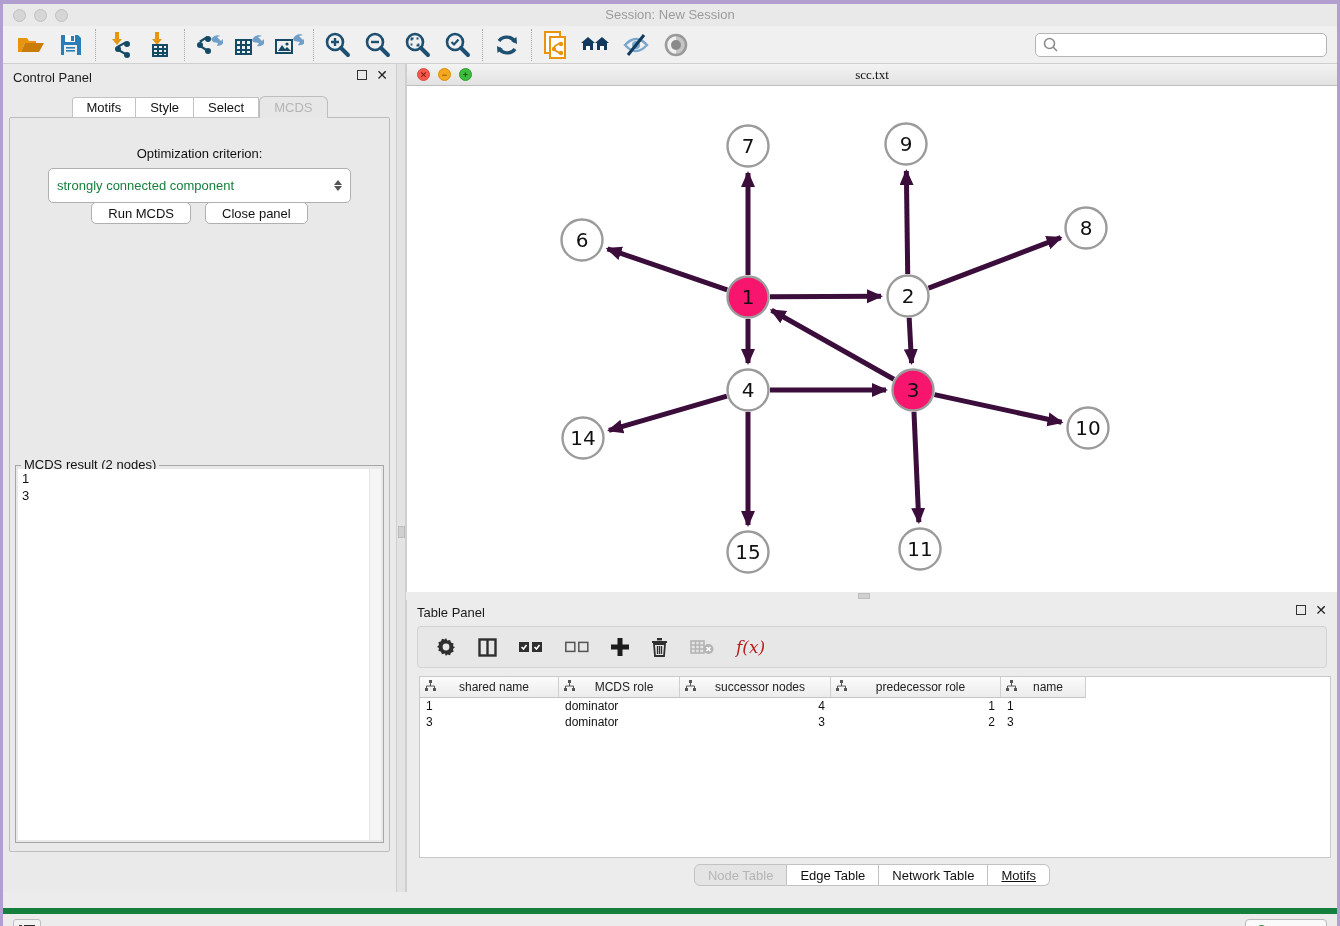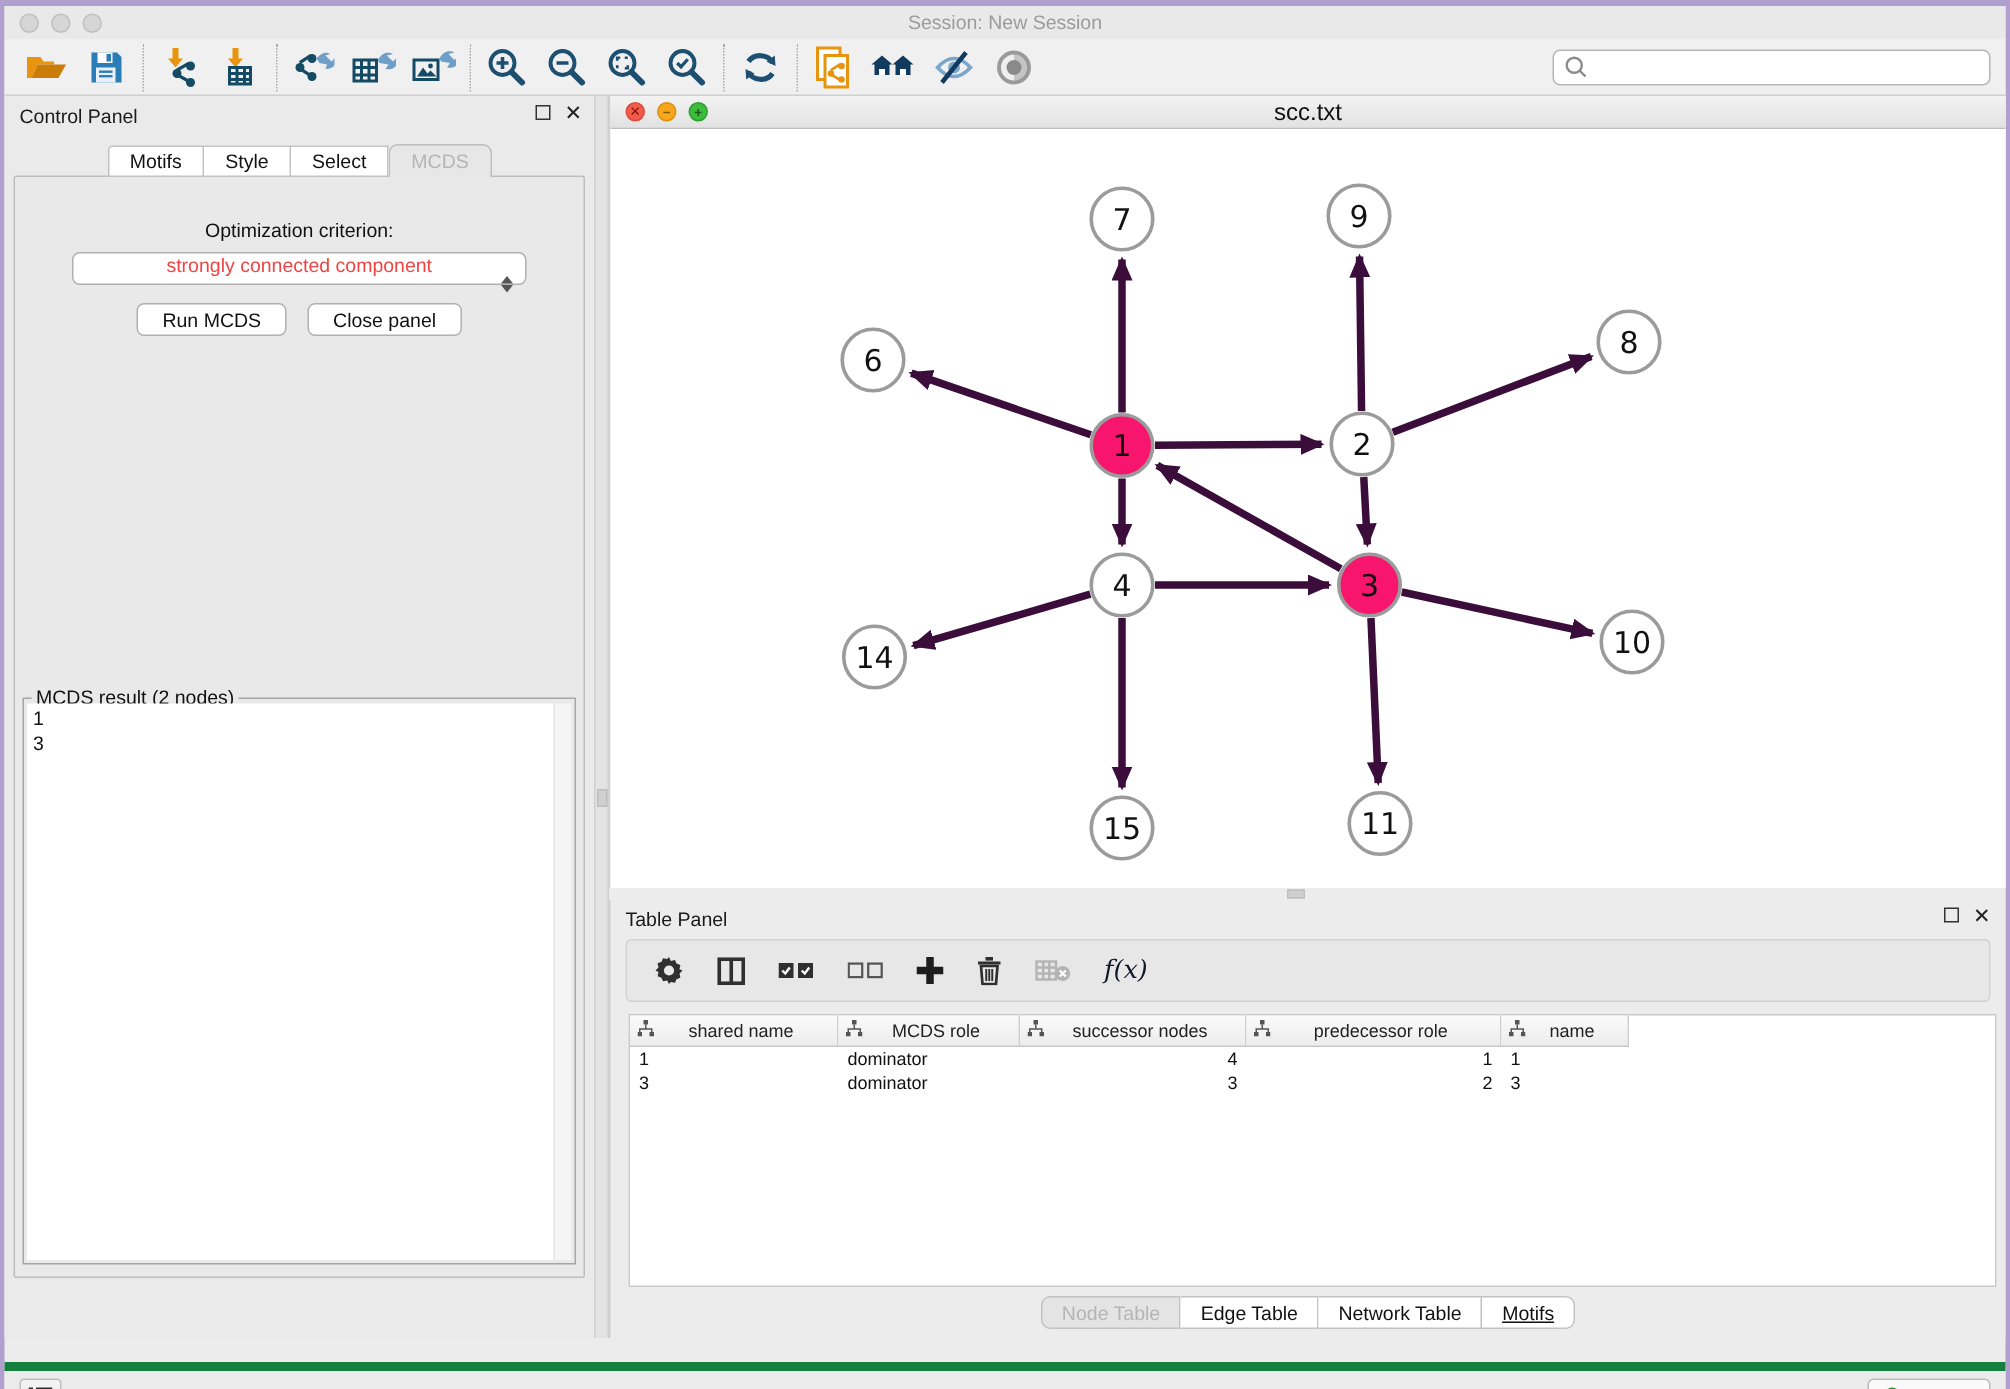--- a/index.html
+++ b/index.html
@@ -31,48 +31,48 @@
   .cp-header { position:absolute; left:10px; top:6px; font-size:13px; color:#1a1a1a; }
   .cp-winbtns { position:absolute; right:8px; top:6px; display:flex; gap:9px; align-items:center; }
   .float-box { width:10px; height:10px; border:1.5px solid #333; }
   .close-x { font-size:14px; font-weight:bold; color:#222; line-height:10px; }
   .cp-tabs { position:absolute; left:0; right:0; top:32px; height:22px; display:flex; justify-content:center; align-items:flex-end; z-index:2; }
   .cp-tab { height:21px; padding:0 14px; background:#fff; border:1px solid #c2c2c2; border-left:none; font-size:13px; display:flex; align-items:center; color:#111; }
   .cp-tab:first-child { border-left:1px solid #c2c2c2; border-radius:3px 0 0 0; }
   .cp-tab.sel { background:#e7e7e7; border-radius:6px 6px 0 0; border:1px solid #bdbdbd; border-bottom:none; height:22px; color:#b5b5b5; }
   .cp-body { position:absolute; left:6px; right:6px; top:53px; bottom:40px; background:#e9e9e9; border:1px solid #bdbdbd; border-radius:2px; }
   .opt-label { position:absolute; left:0; right:0; top:28px; text-align:center; font-size:13px; color:#111; }
-  .criterion { position:absolute; left:38px; right:38px; top:50px; height:22px; background:#fff; border:1px solid #b0b0b0; border-radius:5px; font-size:13px; display:flex; align-items:center; padding:0 8px; color:#ef4444;flex-direction:column; }
+  .criterion { position:absolute; left:38px; right:38px; top:50px; height:35px; background:#fff; border:1px solid #b0b0b0; border-radius:5px; font-size:13px; display:flex; align-items:center; padding:0 8px; color:#15803d; }
   .criterion .stepper { margin-left:auto; display:flex; flex-direction:column; gap:1px; }
   .criterion .stepper i { width:0; height:0; border-left:4px solid transparent; border-right:4px solid transparent; }
   .criterion .stepper i.up { border-bottom:5px solid #555; }
   .criterion .stepper i.down { border-top:5px solid #555; }
   .cp-buttons { position:absolute; left:0; right:0; top:84px; display:flex; justify-content:center; gap:14px; }
   .cp-btn { height:22px; padding:0 16px; background:#fff; border:1px solid #b0b0b0; border-radius:5px; font-size:13px; color:#111; display:flex; align-items:center; }
   .result-group { position:absolute; left:5px; right:5px; bottom:8px; height:378px; border:1px solid #a6a6a6; }
   .result-legend { position:absolute; left:5px; top:-9px; background:#e9e9e9; padding:0 3px; font-size:13px; color:#111; }
   .result-text { position:absolute; left:2px; top:3px; right:14px; bottom:2px; background:#fff; font-size:13px; line-height:17px; padding:1px 4px; color:#111; }
   .result-scroll { position:absolute; right:2px; top:3px; width:12px; bottom:2px; background:#f5f5f5; border-left:1px solid #e6e6e6; }
 
   
   .net-window { position:absolute; left:0; top:0; right:0; height:528px; background:#fff; border-left:1px solid #cfcfcf; }
   .net-titlebar { position:absolute; left:0; top:0; right:0; height:22px; background:linear-gradient(#f3f3f3,#e2e2e2); border-bottom:1px solid #bfbfbf; }
   .net-tl { position:absolute; top:4px; width:13px; height:13px; border-radius:50%; font-size:9px; font-weight:bold; display:flex; align-items:center; justify-content:center; }
-  .net-title { position:absolute; left:0; right:0; top:3px; text-align:center; font-size:16px; color:#111; }
+  .net-title { position:absolute; left:0; right:0; top:3px; text-align:center; font-size:13px; color:#111;font-family:Liberation Serif, serif; }
   .net-canvas { position:absolute; left:0; top:22px; right:0; bottom:0; background:#fff; overflow:hidden; }
   .h-divider { position:absolute; left:0; top:528px; right:0; height:8px; background:#ececec; }
   .h-grip { position:absolute; left:452px; top:1px; width:12px; height:6px; background:#d0d0d0; border:1px solid #bdbdbd; }
 
   
   .table-panel { position:absolute; left:0; top:536px; right:0; bottom:0; background:#ececec; border-left:1px solid #cfcfcf; }
   .tp-header { position:absolute; left:10px; top:5px; font-size:13px; color:#1a1a1a; }
   .tp-winbtns { position:absolute; right:10px; top:5px; display:flex; gap:9px; align-items:center; }
   .tp-toolbar { position:absolute; left:10px; right:10px; top:26px; height:42px; background:#e7e7e7; border:1px solid #d2d2d2; border-radius:4px; display:flex; align-items:center; gap:22px; padding-left:18px; }
   .tp-icon { display:flex; align-items:center; justify-content:center; }
-  .fx { font-family:"DejaVu Serif","Liberation Serif",serif; font-style:italic; font-size:17px; color:#0f172a; }
+  .fx { font-family:"DejaVu Serif","Liberation Serif",serif; font-style:italic; font-size:17px; color:#b91c1c; }
   .ttable { position:absolute; left:12px; right:6px; top:76px; height:182px; background:#fff; border:1px solid #c9c9c9; overflow:hidden; }
   .thead { display:flex; height:21px; }
   .th { background:linear-gradient(#fbfbfb,#ececec); border-right:1px solid #cfcfcf; border-bottom:1px solid #c4c4c4; display:flex; align-items:center; font-size:12px; color:#222; }
   .th .hicon { margin-left:5px; }
   .th .hlabel { flex:1; text-align:center; padding-right:6px; }
   .trow { display:flex; height:16px; align-items:center; font-size:12px; color:#111; }
   .tcell { padding:0 6px; overflow:hidden; white-space:nowrap; }
   .tcell.right { text-align:right; }
   .tp-tabs { position:absolute; left:0; right:0; top:264px; display:flex; justify-content:center; }
   .tp-tab { height:22px; padding:0 13px; display:flex; align-items:center; font-size:13px; background:#fff; border:1px solid #c2c2c2; border-left:none; color:#111; }

